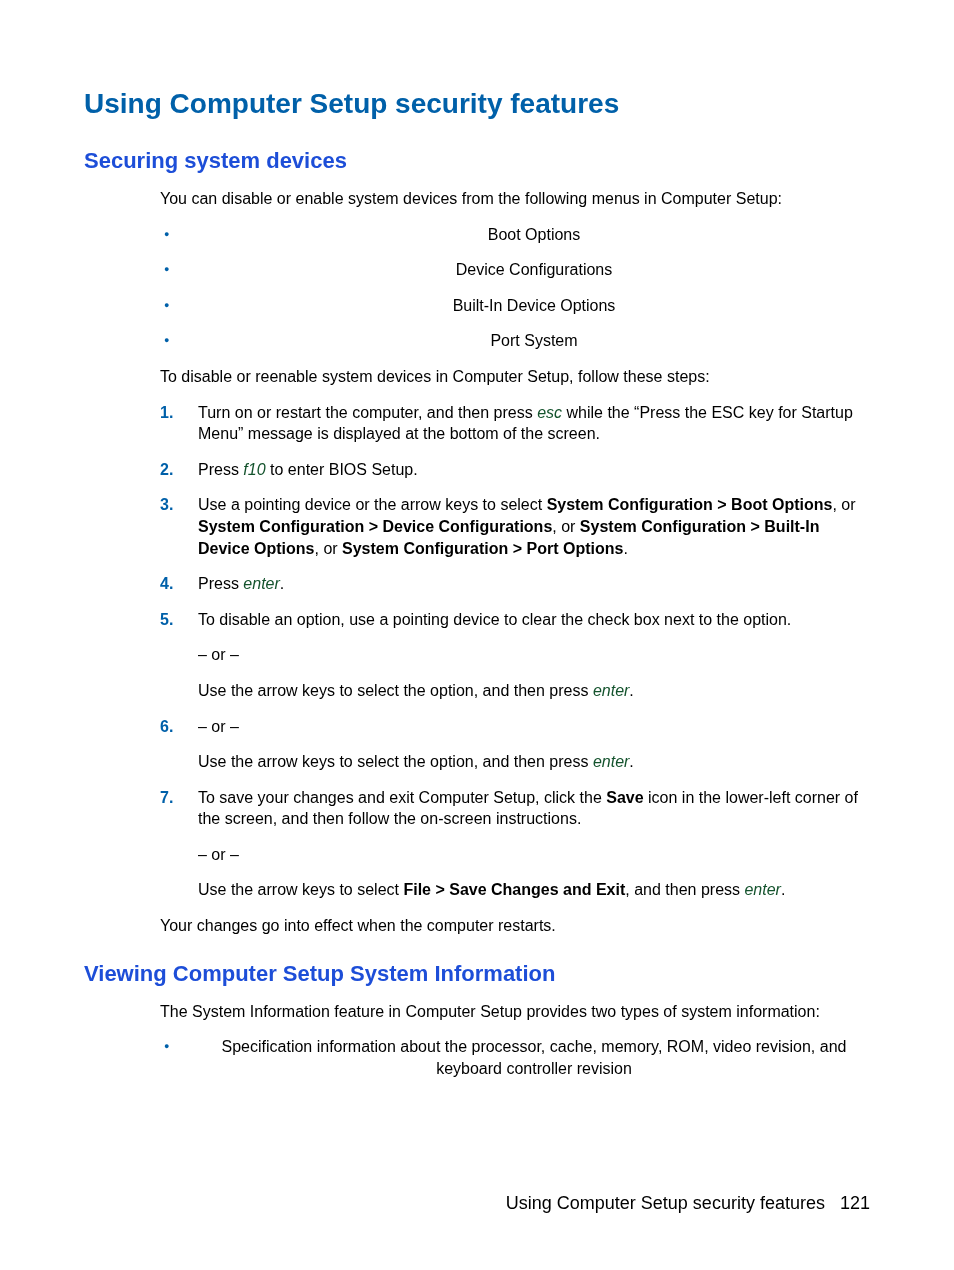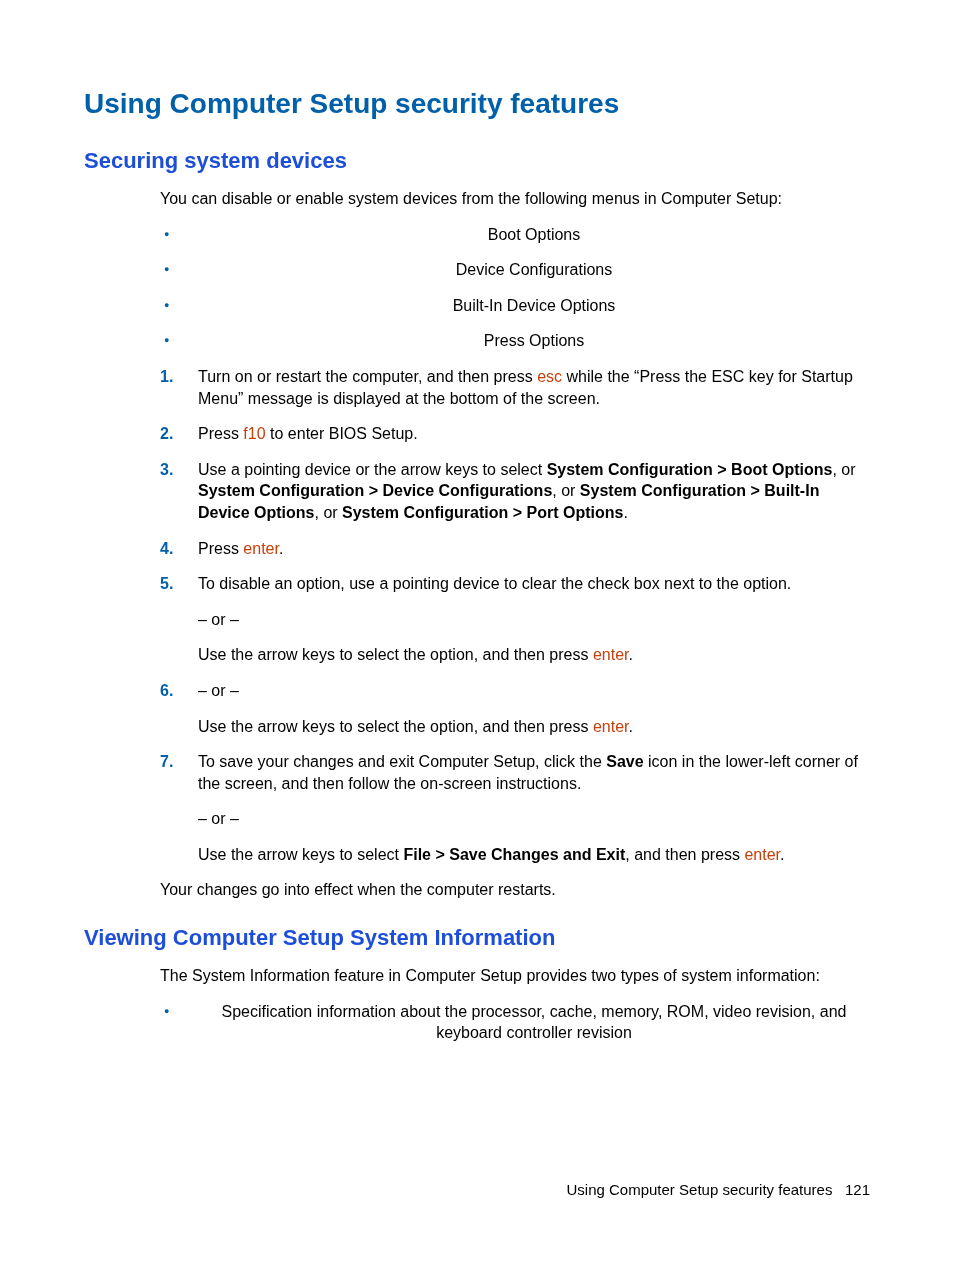--- a/index.html
+++ b/index.html
@@ -74,30 +74,31 @@
       color: #0060a9;
       font-weight: bold;
       position: absolute;
       left: 0;
       top: 0;
     }
     .sub-p {
       margin-top: 14px;
     }
     .keycap {
-      color: #c2410c;
+      color: #14532d;
+      font-style: italic;
     }
     .bold {
       font-weight: bold;
     }
     .footer {
       position: absolute;
-      bottom: 72px;
+      bottom: 56px;
       right: 84px;
-      font-size: 15px;
+      font-size: 18px;
     }
     .section-gap {
       margin-top: 24px;
     }
   </style>
 </head>
 <body>
 
 <div class="page">
 
@@ -105,23 +106,24 @@
 
   <h2>Securing system devices</h2>
 
   <div class="body-indent">
     <p>You can disable or enable system devices from the following menus in Computer Setup:</p>
 
     <ul class="bullets">
       <li>Boot Options</li>
       <li>Device Configurations</li>
       <li>Built-In Device Options</li>
-      <li>Press Options</li>
+      <li>Port System</li>
     </ul>
 
+    <p>To disable or reenable system devices in Computer Setup, follow these steps:</p>
 
     <ol class="steps">
       <li>
         <span>Turn on or restart the computer, and then press </span><span class="keycap">esc</span><span> while the “Press the ESC key for Startup Menu” message is displayed at the bottom of the screen.</span>
       </li>
       <li>
         <span>Press </span><span class="keycap">f10</span><span> to enter BIOS Setup.</span>
       </li>
       <li>
         <span>Use a pointing device or the arrow keys to select </span><span class="bold">System Configuration &gt; Boot Options</span><span>, or </span><span class="bold">System Configuration &gt; Device Configurations</span><span>, or </span><span class="bold">System Configuration &gt; Built-In Device Options</span><span>, or </span><span class="bold">System Configuration &gt; Port Options</span><span>.</span>

